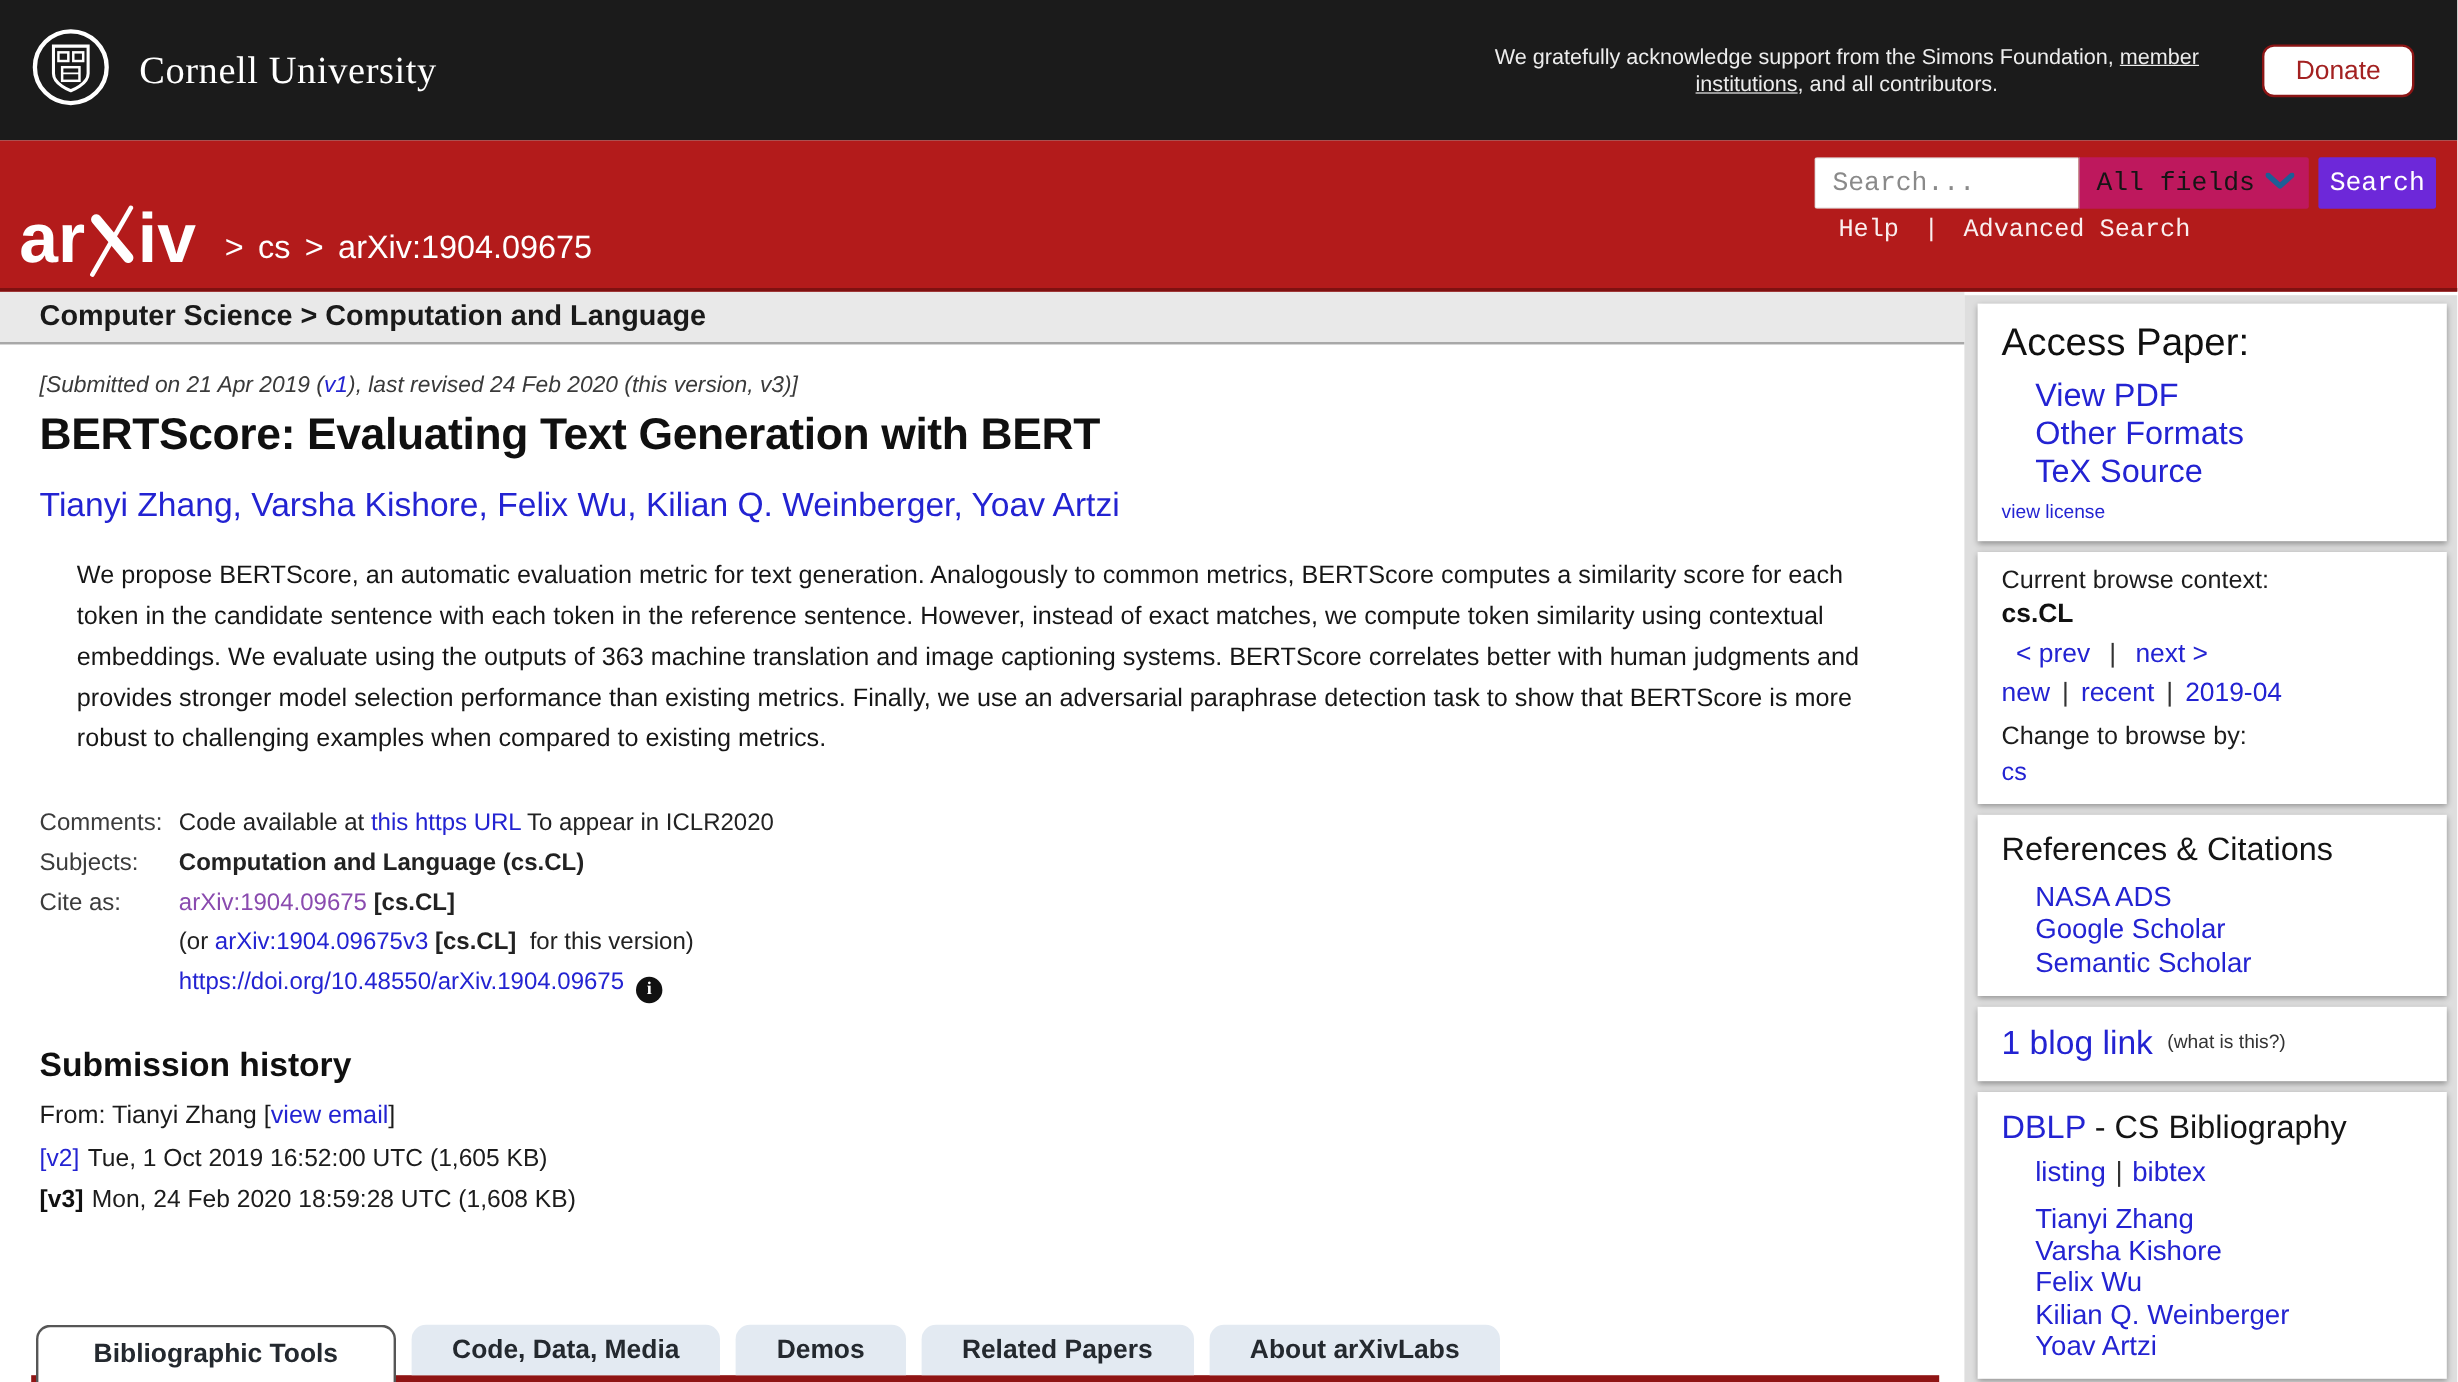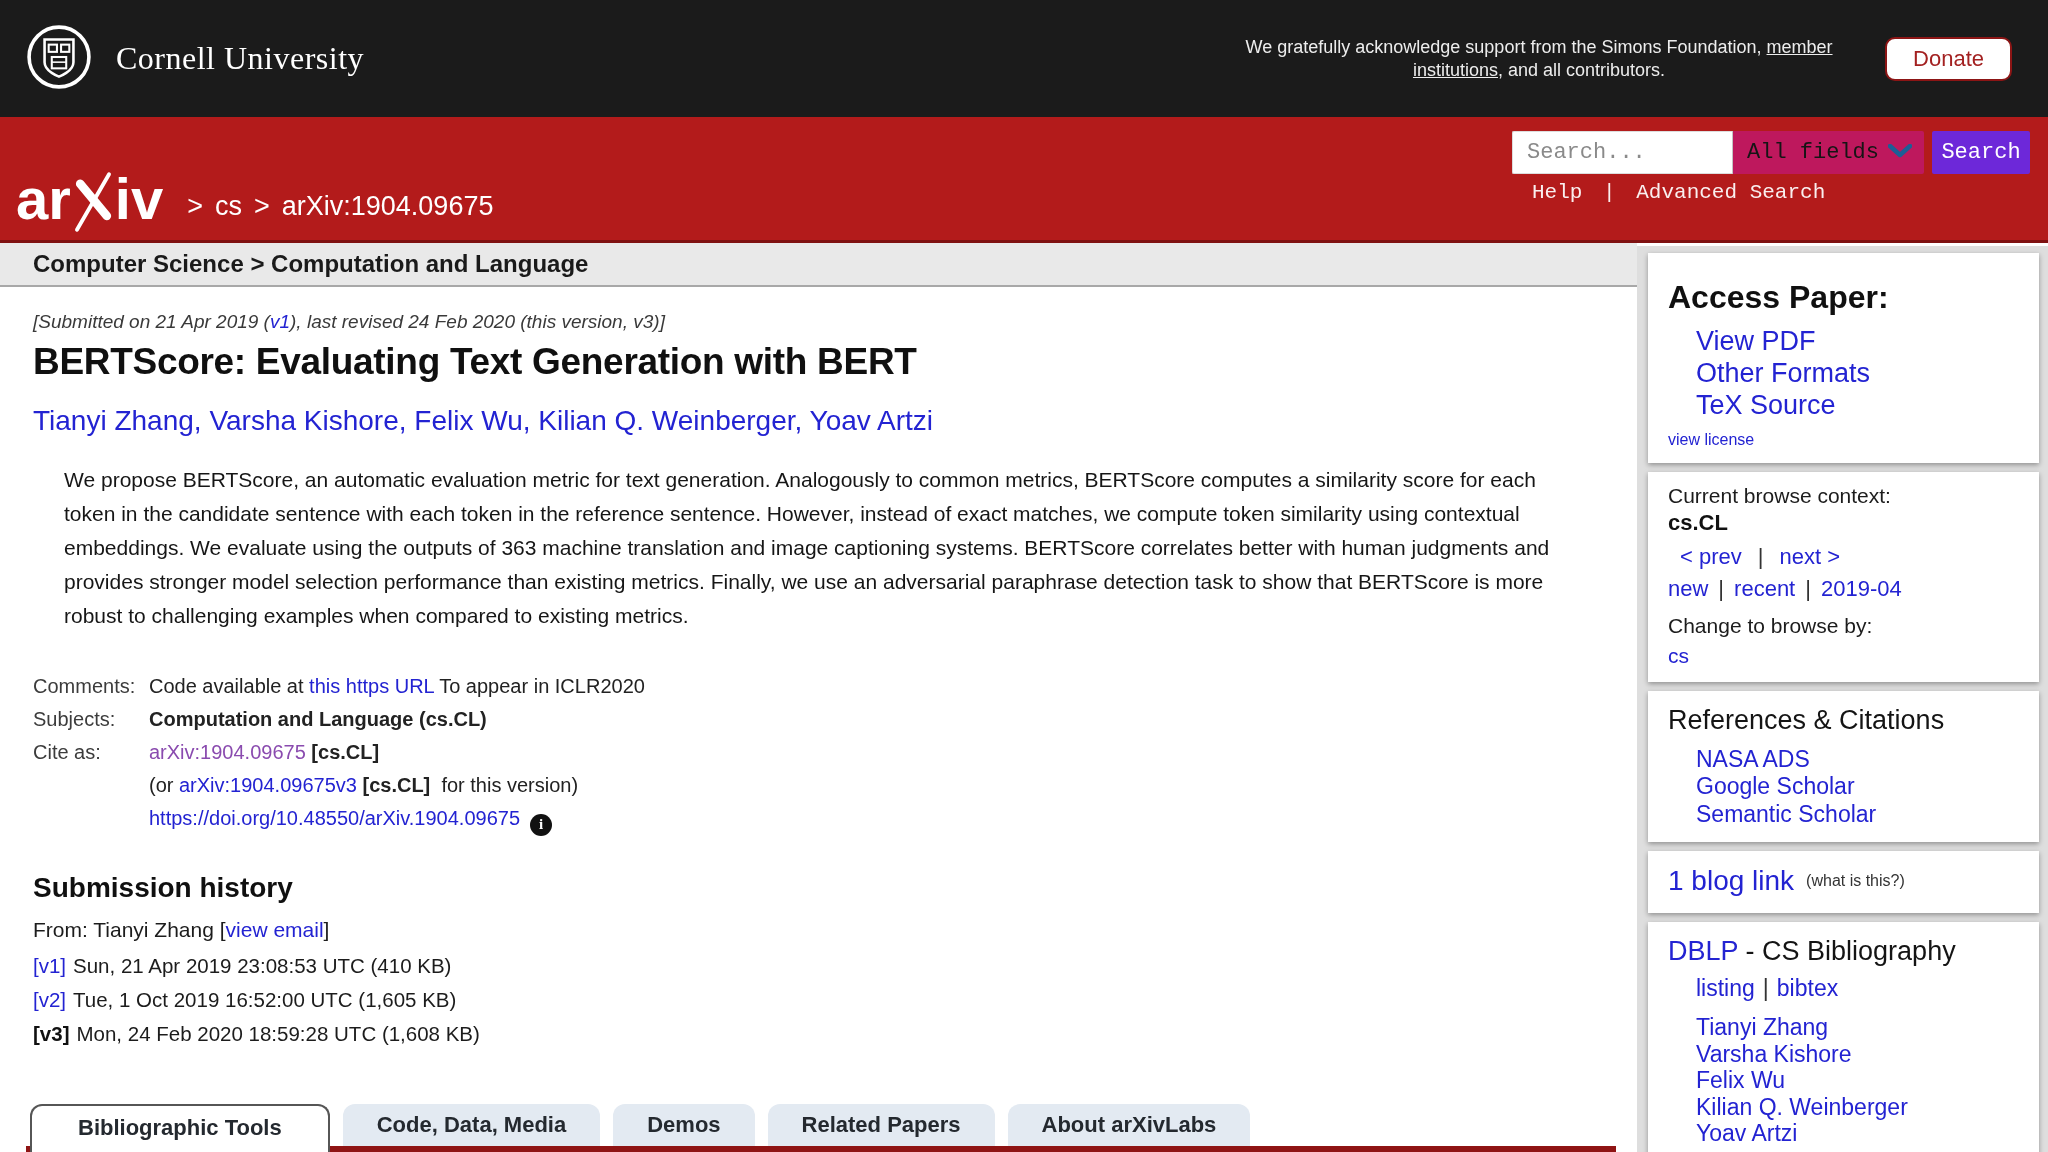--- a/index.html
+++ b/index.html
@@ -70,21 +70,21 @@
   .version-line { font-size: 20.5px; color: #1c1c1c; margin-bottom: 10px; }
   .version-line .vtext { margin-left: 7px; }
   .vtag-link { color: #2323d2; text-decoration: none; cursor: pointer; }
   .vtag-bold { font-weight: bold; color: #111; }
 
   
   .sidebar { position: absolute; top: 246px; right: 0; width: 411px; height: 906px; background: #dedede;
              padding: 7px 9px 0 11px; }
   .sbox { background: #fff; box-shadow: 0 2px 5px rgba(0,0,0,.35); margin-bottom: 9px; padding: 12px 14px 14px 20px; }
   .sbox a { color: #2323d2; text-decoration: none; cursor: pointer; }
-  .access-heading { font-size: 32px; font-weight: bold; color: #101010; margin: 14px 0 10px; }
+  .access-heading { font-size: 32px; font-weight: normal; color: #101010; margin: 2px 0 10px; }
   .access-link { display: block; font-size: 27px; line-height: 1.18; margin-left: 28px; }
   .license-link { display: inline-block; font-size: 16px; margin-top: 9px; }
   .browse-label { font-size: 21px; color: #1c1c1c; }
   .browse-ctx { font-size: 22px; font-weight: bold; color: #111; margin: 2px 0 8px; }
   .prevnext { font-size: 22px; margin: 0 0 6px 12px; }
   .prevnext .pipe, .newrecent .pipe { color: #333; margin: 0 16px; }
   .newrecent { font-size: 22px; margin-bottom: 4px; }
   .newrecent .pipe { margin: 0 10px; }
   .change-label { font-size: 21px; color: #1c1c1c; margin-top: 12px; }
   .cs-link { display: inline-block; font-size: 21px; margin-top: 6px; }
@@ -204,21 +204,20 @@
         <div class="meta-value"><span>(or </span><a>arXiv:1904.09675v3</a>&nbsp;<span class="bold">[cs.CL]</span>&nbsp;<span> for this version)</span></div>
       </div>
       <div class="meta-row">
         <div class="meta-label"></div>
         <div class="meta-value"><a>https://doi.org/10.48550/arXiv.1904.09675</a><span class="info-icon">i</span></div>
       </div>
     </div>
 
     <h2 class="history-heading">Submission history</h2>
     <div class="from-line"><span>From: Tianyi Zhang [</span><a>view email</a><span>]</span></div>
-    <div class="version-line"><a class="vtag-link">[v1]</a><span class="vtext">Sun, 21 Apr 2019 23:08:53 UTC (410 KB)</span></div>
     <div class="version-line"><a class="vtag-link">[v2]</a><span class="vtext">Tue, 1 Oct 2019 16:52:00 UTC (1,605 KB)</span></div>
     <div class="version-line"><span class="vtag-bold">[v3]</span><span class="vtext">Mon, 24 Feb 2020 18:59:28 UTC (1,608 KB)</span></div>
   </main>
 
   <aside class="sidebar">
     <div class="sbox">
       <div class="access-heading">Access Paper:</div>
       <a class="access-link">View PDF</a>
       <a class="access-link">Other Formats</a>
       <a class="access-link">TeX Source</a>

